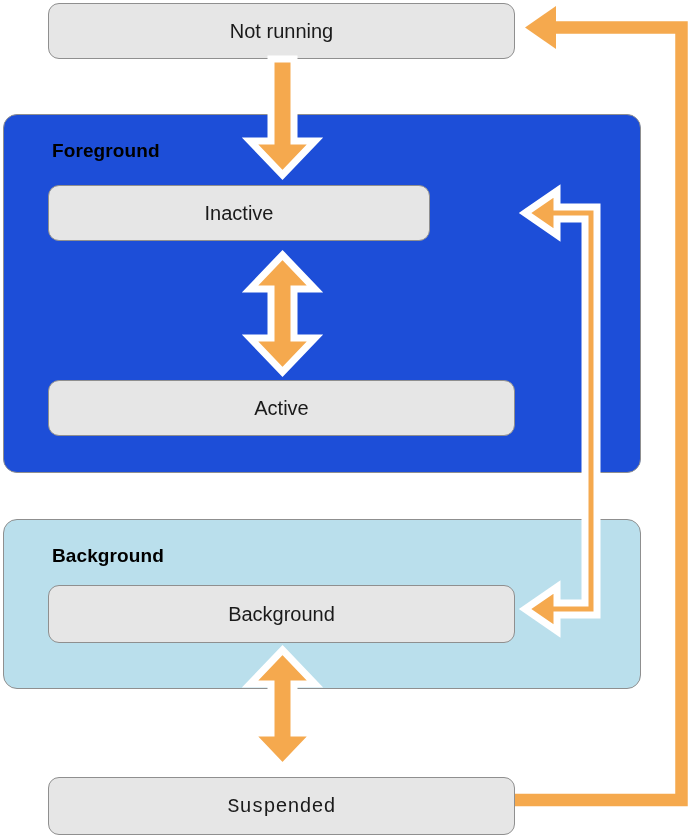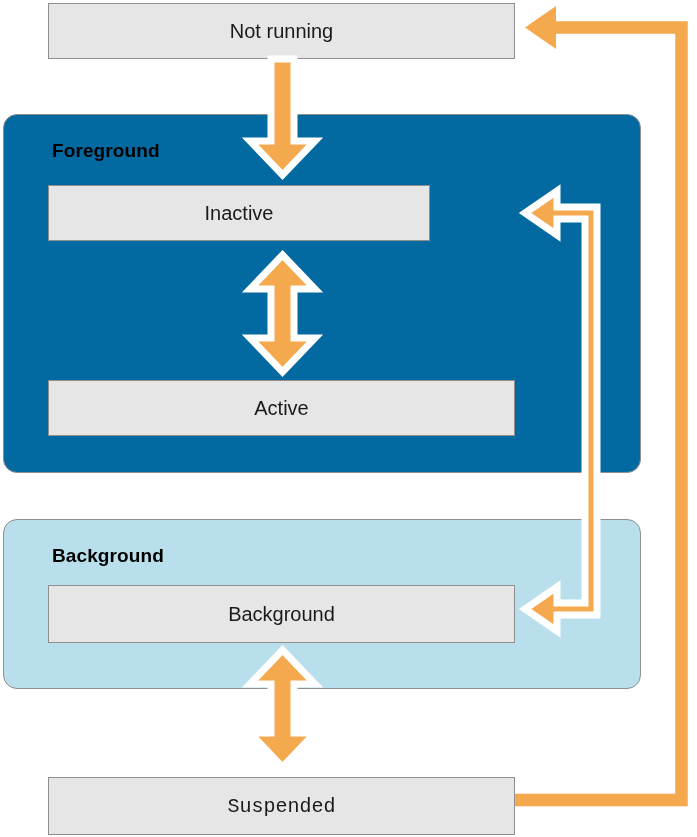--- a/index.html
+++ b/index.html
@@ -24,21 +24,21 @@
     position: absolute;
     border: 1px solid #8f8f8f;
     border-radius: 14px;
     box-sizing: border-box;
   }
   .container-box.foreground {
     left: 3px;
     top: 114px;
     width: 638px;
     height: 359px;
-    background: #0369a1;
+    background: #1d4ed8;
   }
   .container-box.background {
     left: 3px;
     top: 519px;
     width: 638px;
     height: 170px;
     background: #badfec;
   }
   .container-title {
     position: absolute;
@@ -49,21 +49,21 @@
     letter-spacing: 0.1px;
   }
   .container-box.foreground .container-title { top: 25px; }
   .container-box.background .container-title { top: 25px; }
 
   
   .state-box {
     position: absolute;
     background: #e6e6e6;
     border: 1px solid #8f8f8f;
-    border-radius: 0;
+    border-radius: 11px;
     box-sizing: border-box;
     display: flex;
     align-items: center;
     justify-content: center;
     font-size: 20px;
     color: #1a1a1a;
     z-index: 4;
   }
   #box-not-running { left: 48px; top: 3px;   width: 467px; height: 56px; }
   #box-inactive    { left: 48px; top: 185px; width: 382px; height: 56px; }

